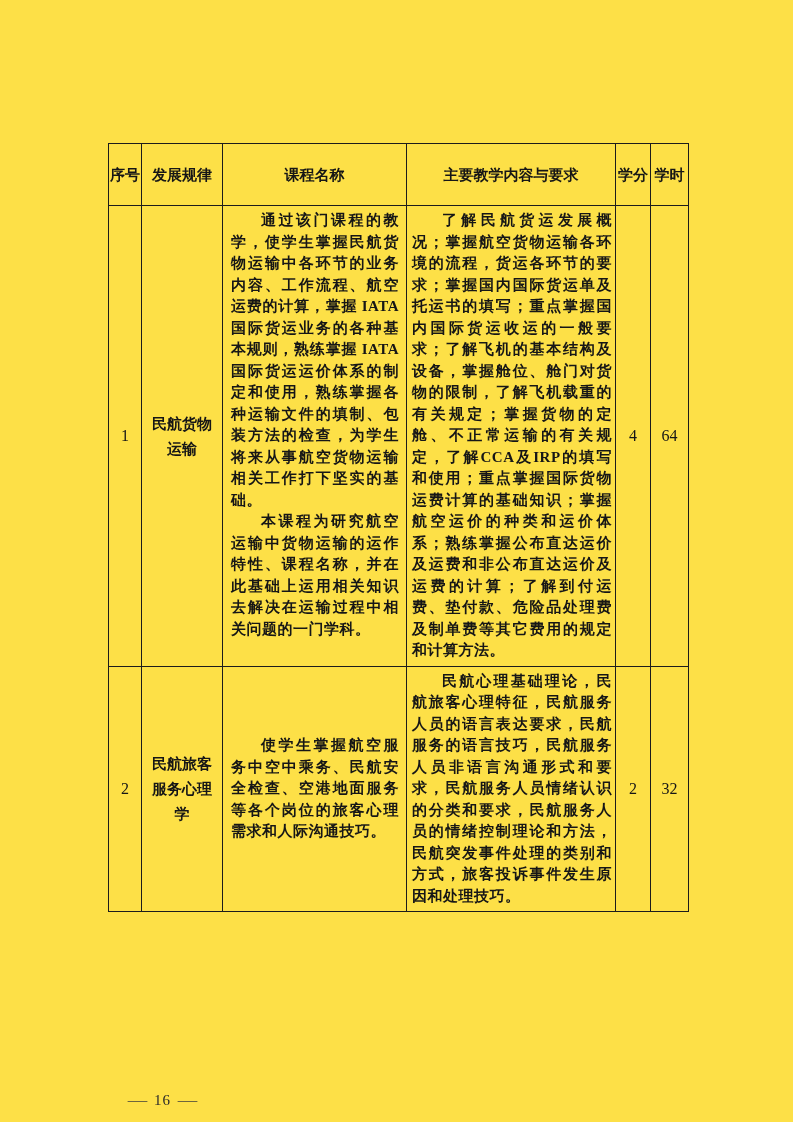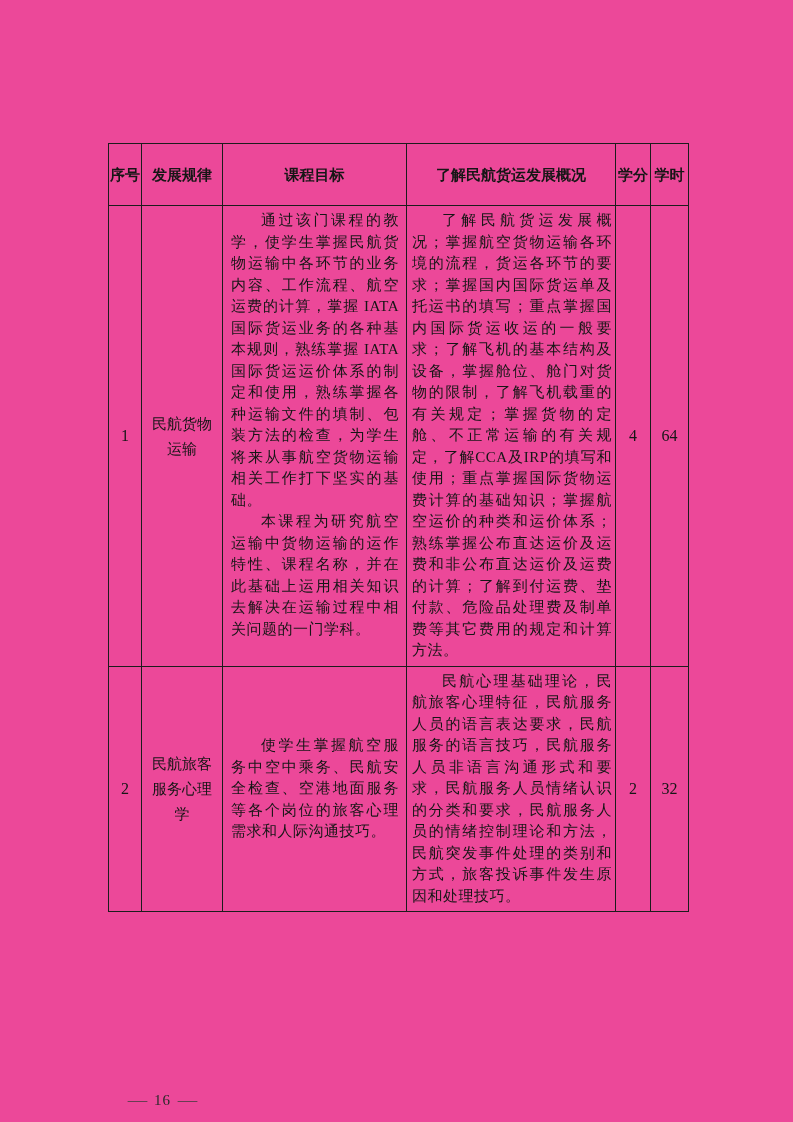--- a/index.html
+++ b/index.html
@@ -4,21 +4,21 @@
 <style>
   html, body {
     margin: 0;
     padding: 0;
     background: #ffffff;
   }
   .page {
     position: relative;
     width: 793px;
     height: 1122px;
-    background: #ec4899;
+    background: #fde047;
     font-family: "Liberation Serif", "DejaVu Serif", serif;
     color: #161616;
     overflow: hidden;
   }
   table.course-table {
     position: absolute;
     left: 108px;
     top: 143px;
     width: 580px;
     border-collapse: collapse;
@@ -41,38 +41,38 @@
   tr.row-1 { height: 430px; }
   tr.row-2 { height: 229px; }
   td.cell-num {
     text-align: center;
     vertical-align: middle;
     font-size: 16px;
     font-family: "Liberation Serif", "DejaVu Serif", serif;
   }
   td.cell-name {
     font-family: "Liberation Sans", "DejaVu Sans", sans-serif;
-    font-weight: 400;
+    font-weight: 700;
     font-size: 15px;
     line-height: 25px;
     text-align: center;
     vertical-align: middle;
     padding: 0 5px;
   }
   td.cell-text {
     font-size: 15px;
     line-height: 21.5px;
     text-align: justify;
     text-justify: inter-character;
     vertical-align: top;
     letter-spacing: 0.5px;
   }
   td.cell-obj { padding: 4px 7px 4px 8px; }
   td.cell-content { padding: 4px 3px 4px 5px; }
-  td.cell-text p { margin: 0; text-indent: 2em; }
+  td.cell-text p { margin: 0; text-indent: 2em; font-weight: bold; }
   td.v-middle { vertical-align: middle; }
   .footer {
     position: absolute;
     left: 121px;
     top: 1092px;
     font-size: 15px;
     color: #2a2a2a;
     white-space: nowrap;
   }
   .footer .dash {
@@ -94,22 +94,22 @@
       <col style="width:81px">
       <col style="width:184px">
       <col style="width:209px">
       <col style="width:35px">
       <col style="width:38px">
     </colgroup>
     <thead>
       <tr class="header-row">
         <th>序号</th>
         <th>发展规律</th>
-        <th>课程目标</th>
-        <th>了解民航货运发展概况</th>
+        <th>课程名称</th>
+        <th>主要教学内容与要求</th>
         <th>学分</th>
         <th>学时</th>
       </tr>
     </thead>
     <tbody>
       <tr class="row-1">
         <td class="cell-num">1</td>
         <td class="cell-name">民航货物运输</td>
         <td class="cell-text cell-obj">
           <p>通过该门课程的教学，使学生掌握民航货物运输中各环节的业务内容、工作流程、航空运费的计算，掌握 IATA 国际货运业务的各种基本规则，熟练掌握 IATA 国际货运运价体系的制定和使用，熟练掌握各种运输文件的填制、包装方法的检查，为学生将来从事航空货物运输相关工作打下坚实的基础。</p>

